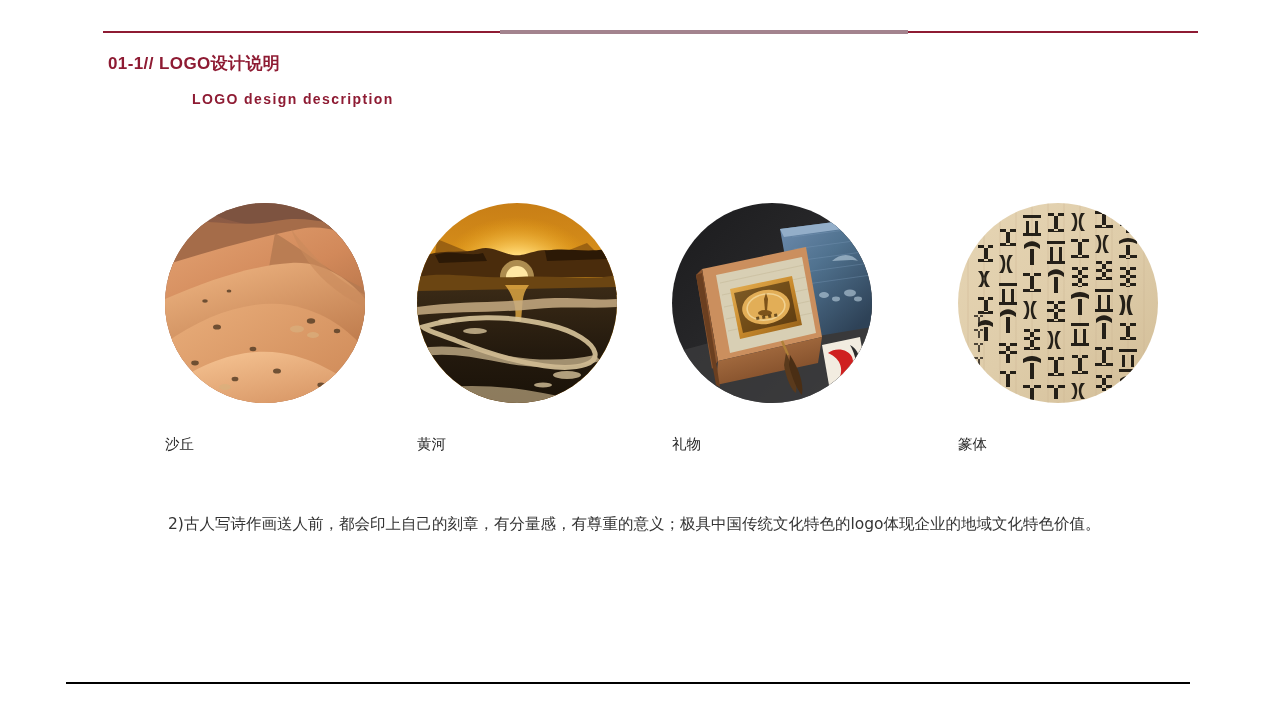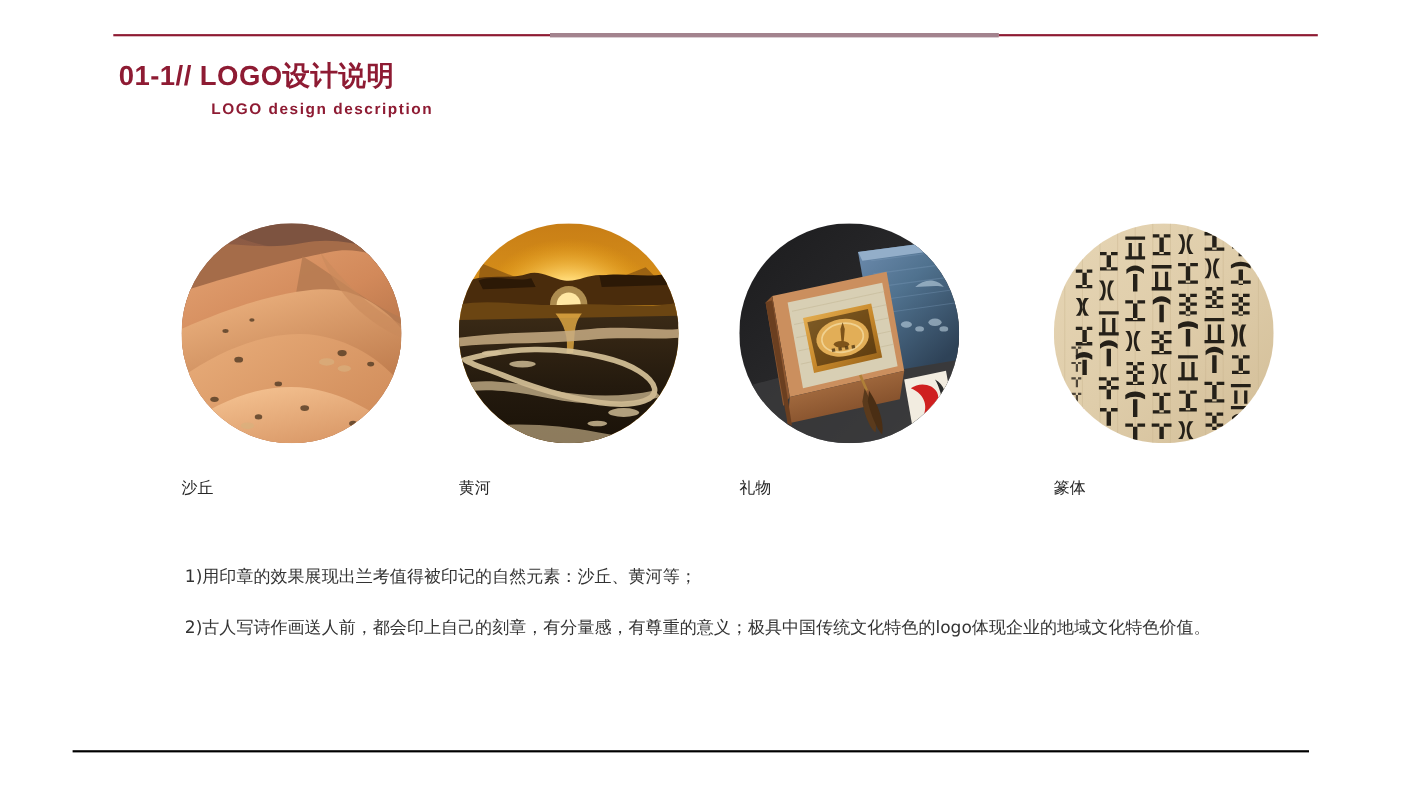--- a/index.html
+++ b/index.html
@@ -48,21 +48,21 @@
     width: 290px;
     height: 1.6px;
     background: #8E1B33;
   }
 
   
   .title-zh {
     position: absolute;
     left: 108px;
     top: 52px;
-    font-size: 25px;
+    font-size: 17px;
     font-weight: bold;
     letter-spacing: 0.4px;
     color: #8E1B33;
     white-space: nowrap;
   }
   .title-en {
     position: absolute;
     left: 192px;
     top: 91px;
     font-size: 14px;
@@ -448,17 +448,16 @@
         <rect x="14" y="168" width="13" height="13" fill="#b8241f" opacity="0.9"></rect>
         <rect x="16" y="170" width="9" height="9" fill="none" stroke="#e8d9bd" stroke-width="1.2"></rect>
       </svg>
     </div>
     <div class="caption">篆体</div>
   </div>
 
 </div>
 
 <div class="body-text">
-  <p class="para para-1">1)用印章的效果展现出兰考值得被印记的自然元素：沙丘、黄河等；</p>
   <p class="para para-2">2)古人写诗作画送人前，都会印上自己的刻章，有分量感，有尊重的意义；极具中国传统文化特色的logo体现企业的地域文化特色价值。</p>
 </div>
 
 <div class="bottom-rule"></div>
 
 </body></html>

